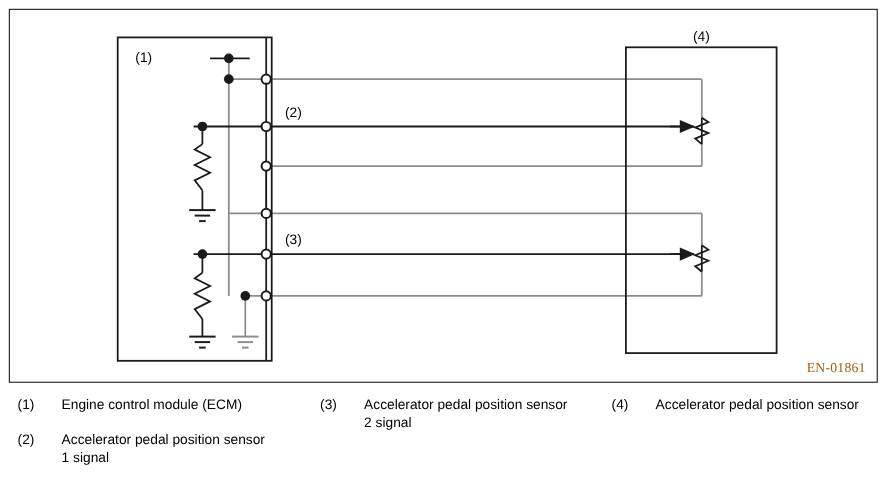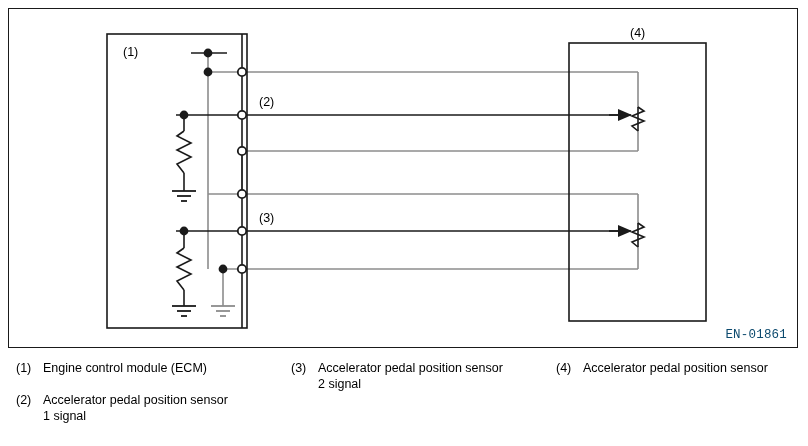--- a/index.html
+++ b/index.html
@@ -45,22 +45,22 @@
     height: 340px;
     display: block;
   }
 
   .en-code {
     position: absolute;
     right: 10px;
     bottom: 5px;
     font-size: 12.5px;
     letter-spacing: 0.2px;
-    color: #0c4a6e;
-    font-family: Liberation Mono, monospace;
+    color: #a16207;
+    font-family: Liberation Serif, serif;
   }
 
   
   .legend {
     position: absolute;
     left: 8px;
     top: 360px;
     width: 792px;
     height: 82px;
   }
@@ -81,21 +81,21 @@
   .legend-num {
     position: absolute;
     left: 0;
     top: 0;
     width: 30px;
     font-size: 12.5px;
     line-height: 16px;
   }
   .legend-text {
     display: block;
-    margin-left: 27px;
+    margin-left: 40px;
     font-size: 12.5px;
     line-height: 16px;
     white-space: pre-line;
   }
 
   svg text {
     font-family: "Liberation Sans", sans-serif;
     font-size: 12.5px;
     fill: #000000;
   }

